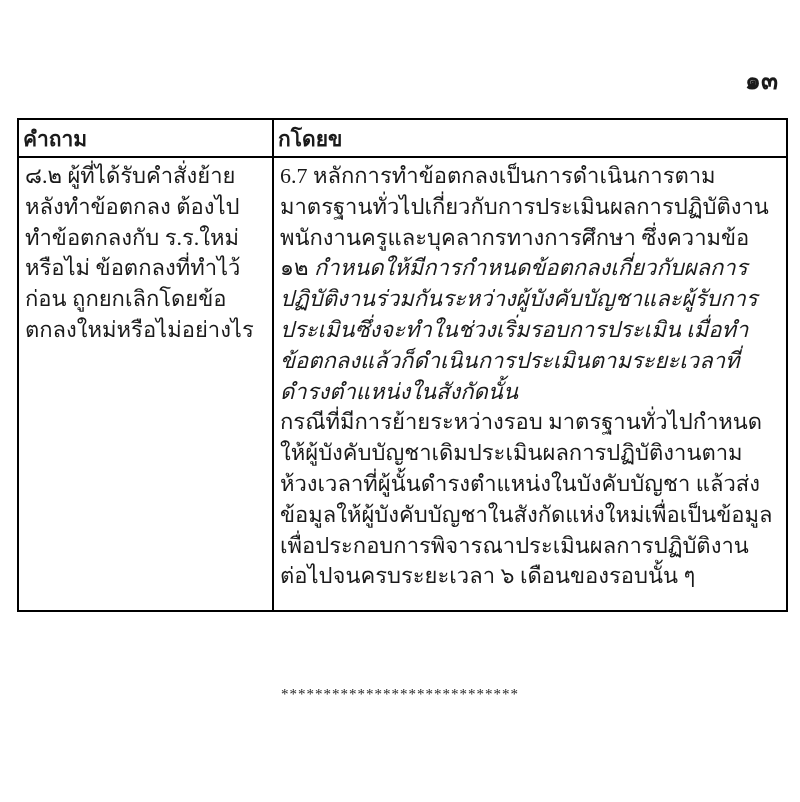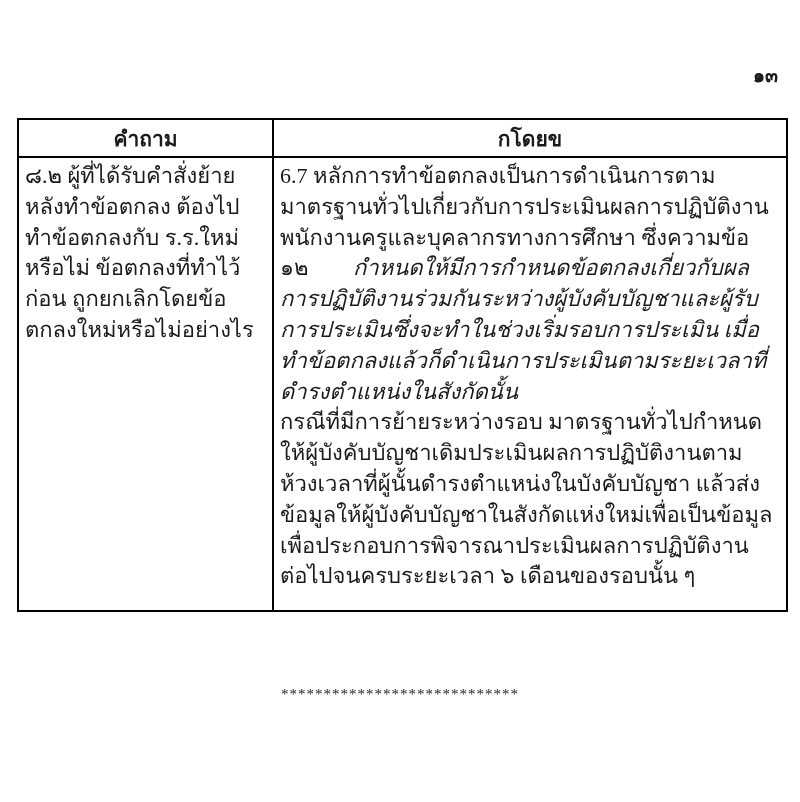--- a/index.html
+++ b/index.html
@@ -13,60 +13,59 @@
     height: 802px;
     background: #ffffff;
     color: #1a1a1a;
     font-family: "Liberation Serif", "DejaVu Serif", serif;
     overflow: hidden;
   }
   .page-number {
     position: absolute;
     top: 60px;
     right: 22px;
-    font-size: 19px;
+    font-size: 25px;
     font-weight: bold;
     color: #1a1a1a;
   }
   table.qa-table {
     position: absolute;
     left: 17px;
     top: 118px;
     width: 769px;
     border-collapse: collapse;
     table-layout: fixed;
   }
   table.qa-table th,
   table.qa-table td {
     border: 2px solid #000000;
     background: #ffffff;
   }
   table.qa-table th {
     height: 36px;
     font-size: 21px;
     font-weight: bold;
-    text-align: center;
+    text-align: left;
     vertical-align: middle;
     padding: 0 4px;
   }
   col.q-col { width: 255px; }
   col.a-col { width: 514px; }
   table.qa-table td {
     vertical-align: top;
     height: 352px;
     padding: 3px 10px 18px 6px;
     font-size: 22px;
     line-height: 1.4;
   }
   td.q-cell p, td.a-cell p {
     margin: 0;
   }
   td.a-cell em {
     font-style: italic;
-    margin-left: 39px;
   }
   .stars {
     position: absolute;
     top: 686px;
     left: 0;
     width: 100%;
     text-align: center;
     font-size: 15px;
     letter-spacing: 1px;
     color: #1a1a1a;

